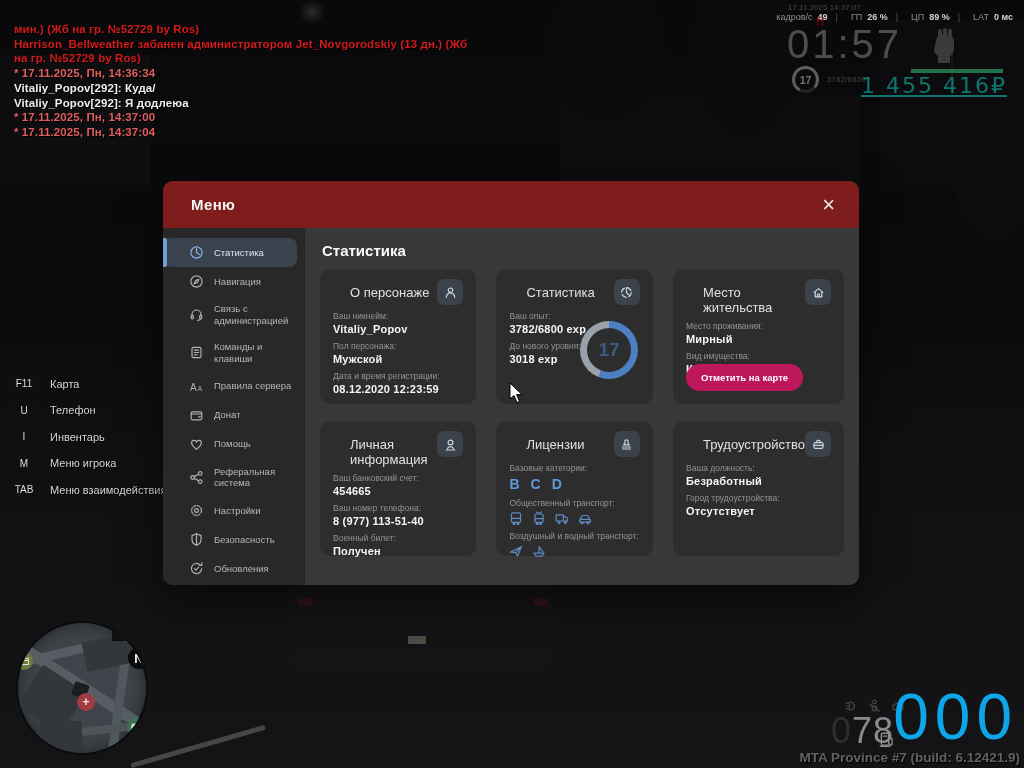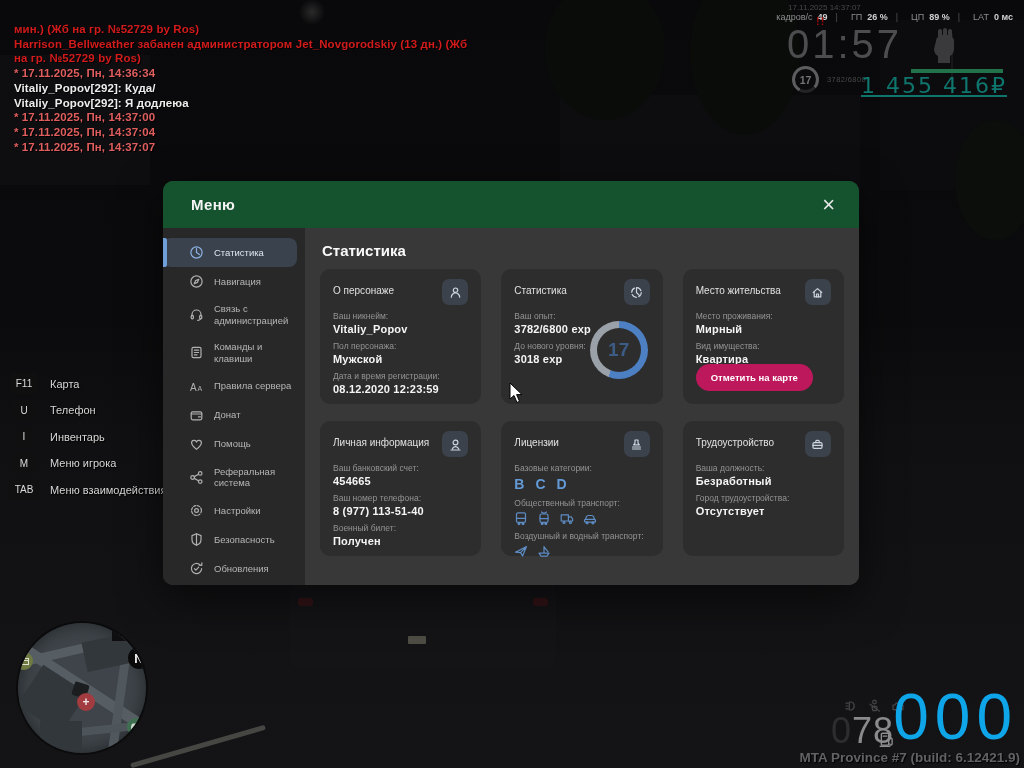--- a/index.html
+++ b/index.html
@@ -102,41 +102,41 @@
   .speed .pad { color:#2d2d30; }
   .fuel { position:absolute; left:879px; top:731px; color:#8f8f92; }
   .odometer { position:absolute; right:6px; top:680px; font-size:64px; color:#0ea5e9; letter-spacing:6px; }
   .server { position:absolute; right:4px; top:750px; font-size:13.5px; font-weight:bold;
             color:#626265; text-shadow:1px 1px 1px #000; }
 
   
   .panel { position:absolute; left:163px; top:181px; width:696px; height:404px; border-radius:10px;
            overflow:hidden; background:#383838; box-shadow:0 14px 44px rgba(0,0,0,0.55);
            display:flex; flex-direction:column; }
-  .panel-header { height:47px; background:#14532d; display:flex; align-items:center;
+  .panel-header { height:47px; background:#7f1d1d; display:flex; align-items:center;
                   justify-content:space-between; padding:0 24px 0 28px; flex:none; }
   .panel-title { color:#f5f5f5; font-size:15px; font-weight:bold; letter-spacing:.4px; }
   .close { color:#e8e8e8; font-size:22px; line-height:1; cursor:pointer; }
   .panel-body { flex:1; display:flex; min-height:0; }
   .sidebar { width:142px; background:#282828; padding-top:10px; flex:none; }
   .side-item { position:relative; display:flex; align-items:center; gap:10px;
                padding:7px 8px 7px 26px; color:#b7b7b7; font-size:9.5px; line-height:1.25; cursor:pointer; }
   .side-item .ic { width:15px; flex:none; display:flex; color:#b0b0b0; }
   .side-item svg { width:15px; height:15px; }
   .side-item.active { background:#3a424d; border-radius:8px; margin-right:8px; color:#dde7f2; }
   .side-item.active .ic { color:#8db2e2; }
   .side-item.active::before { content:""; position:absolute; left:0; top:0; bottom:0; width:4px;
                background:#6e9fd8; border-radius:0 2px 2px 0; }
   .content { flex:1; padding:10px 15px 0 15px; overflow:hidden; background:#383838; }
   .content-heading { color:#fafafa; font-size:15px; font-weight:bold; margin:4px 0 10px 2px; }
   .cards { display:grid; grid-template-columns:repeat(3,1fr); gap:17px 20px; }
   .card { position:relative; background:#2d2d2d; border-radius:10px; padding:10px 13px;
           height:135px; }
   .card-head { display:flex; justify-content:space-between; align-items:flex-start; }
-  .card-title { color:#e0e0e0; font-size:10px; padding-top:6px; }
+  .card-title { color:#e0e0e0; font-size:13px; padding-top:6px;margin-left:17px; }
   .badge { width:26px; height:26px; border-radius:7px; background:#3b424c; display:grid;
            place-items:center; color:#ccd5df; flex:none; }
   .badge svg { width:13px; height:13px; }
   .field { margin-top:6px; }
   .field-label { color:#949494; font-size:8.5px; margin-bottom:2px; }
   .field-value { color:#f5f5f5; font-size:11px; font-weight:bold; letter-spacing:.2px; }
   .ring { position:absolute; right:15px; top:52px; width:58px; height:58px; border-radius:50%;
           background:conic-gradient(#4d80c3 var(--p,56%), #9aa1a8 0); }
   .ring::after { content:""; position:absolute; inset:7px; border-radius:50%; background:#2d2d2d; }
   .ring-num { position:absolute; inset:0; z-index:1; display:grid; place-items:center;
@@ -173,21 +173,20 @@
 
 <div class="chat">
   <div class="chat-line red">мин.) (Жб на гр. №52729 by Ros)</div>
   <div class="chat-line red">Harrison_Bellweather забанен администратором Jet_Novgorodskiy (13 дн.) (Жб</div>
   <div class="chat-line red">на гр. №52729 by Ros)</div>
   <div class="chat-line red-light">* 17.11.2025, Пн, 14:36:34</div>
   <div class="chat-line white">Vitaliy_Popov[292]: Куда/</div>
   <div class="chat-line white">Vitaliy_Popov[292]: Я додлеюа</div>
   <div class="chat-line red-light">* 17.11.2025, Пн, 14:37:00</div>
   <div class="chat-line red-light">* 17.11.2025, Пн, 14:37:04</div>
-  <div class="chat-line red-light">* 17.11.2025, Пн, 14:37:07</div>
 </div>
 
 <div class="hud-datetime">17.11.2025 14:37:07</div>
 <div class="hud-perf">
   <span class="perf-seg">
     <span class="perf-label">кадров/с</span>
     <span class="perf-value">49</span>
   </span>
   <span class="perf-seg">
     <span class="perf-label">ГП</span>

